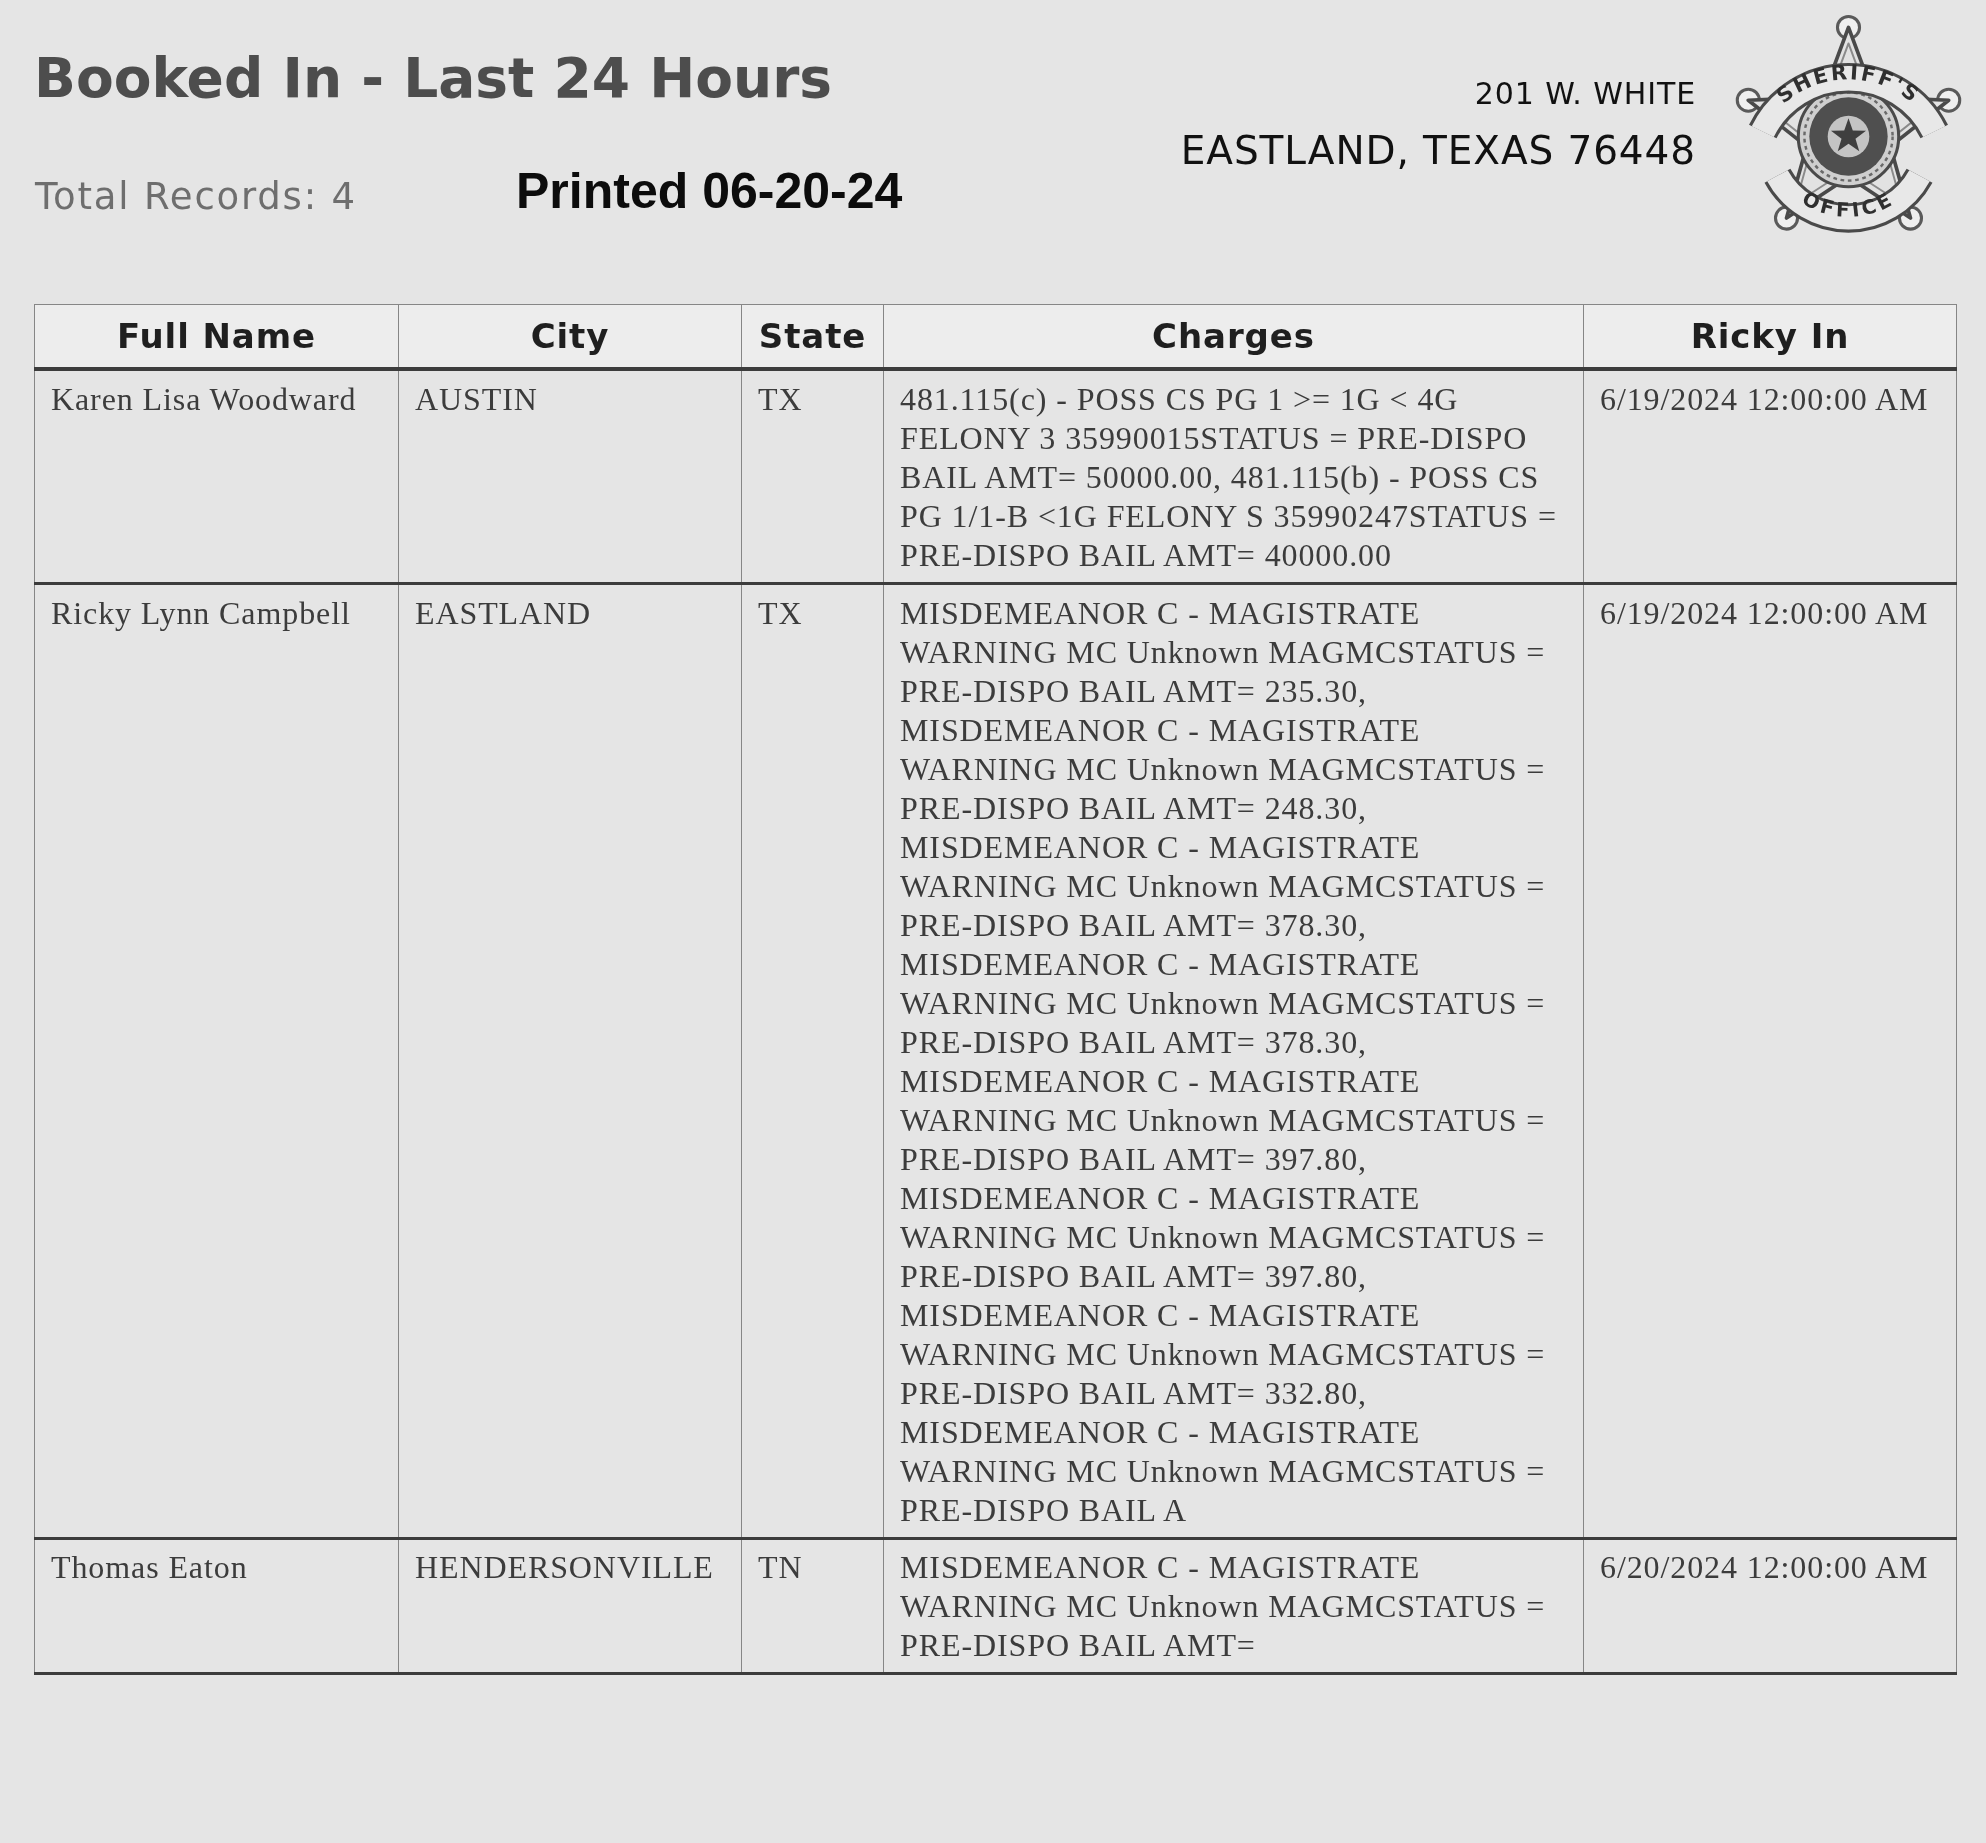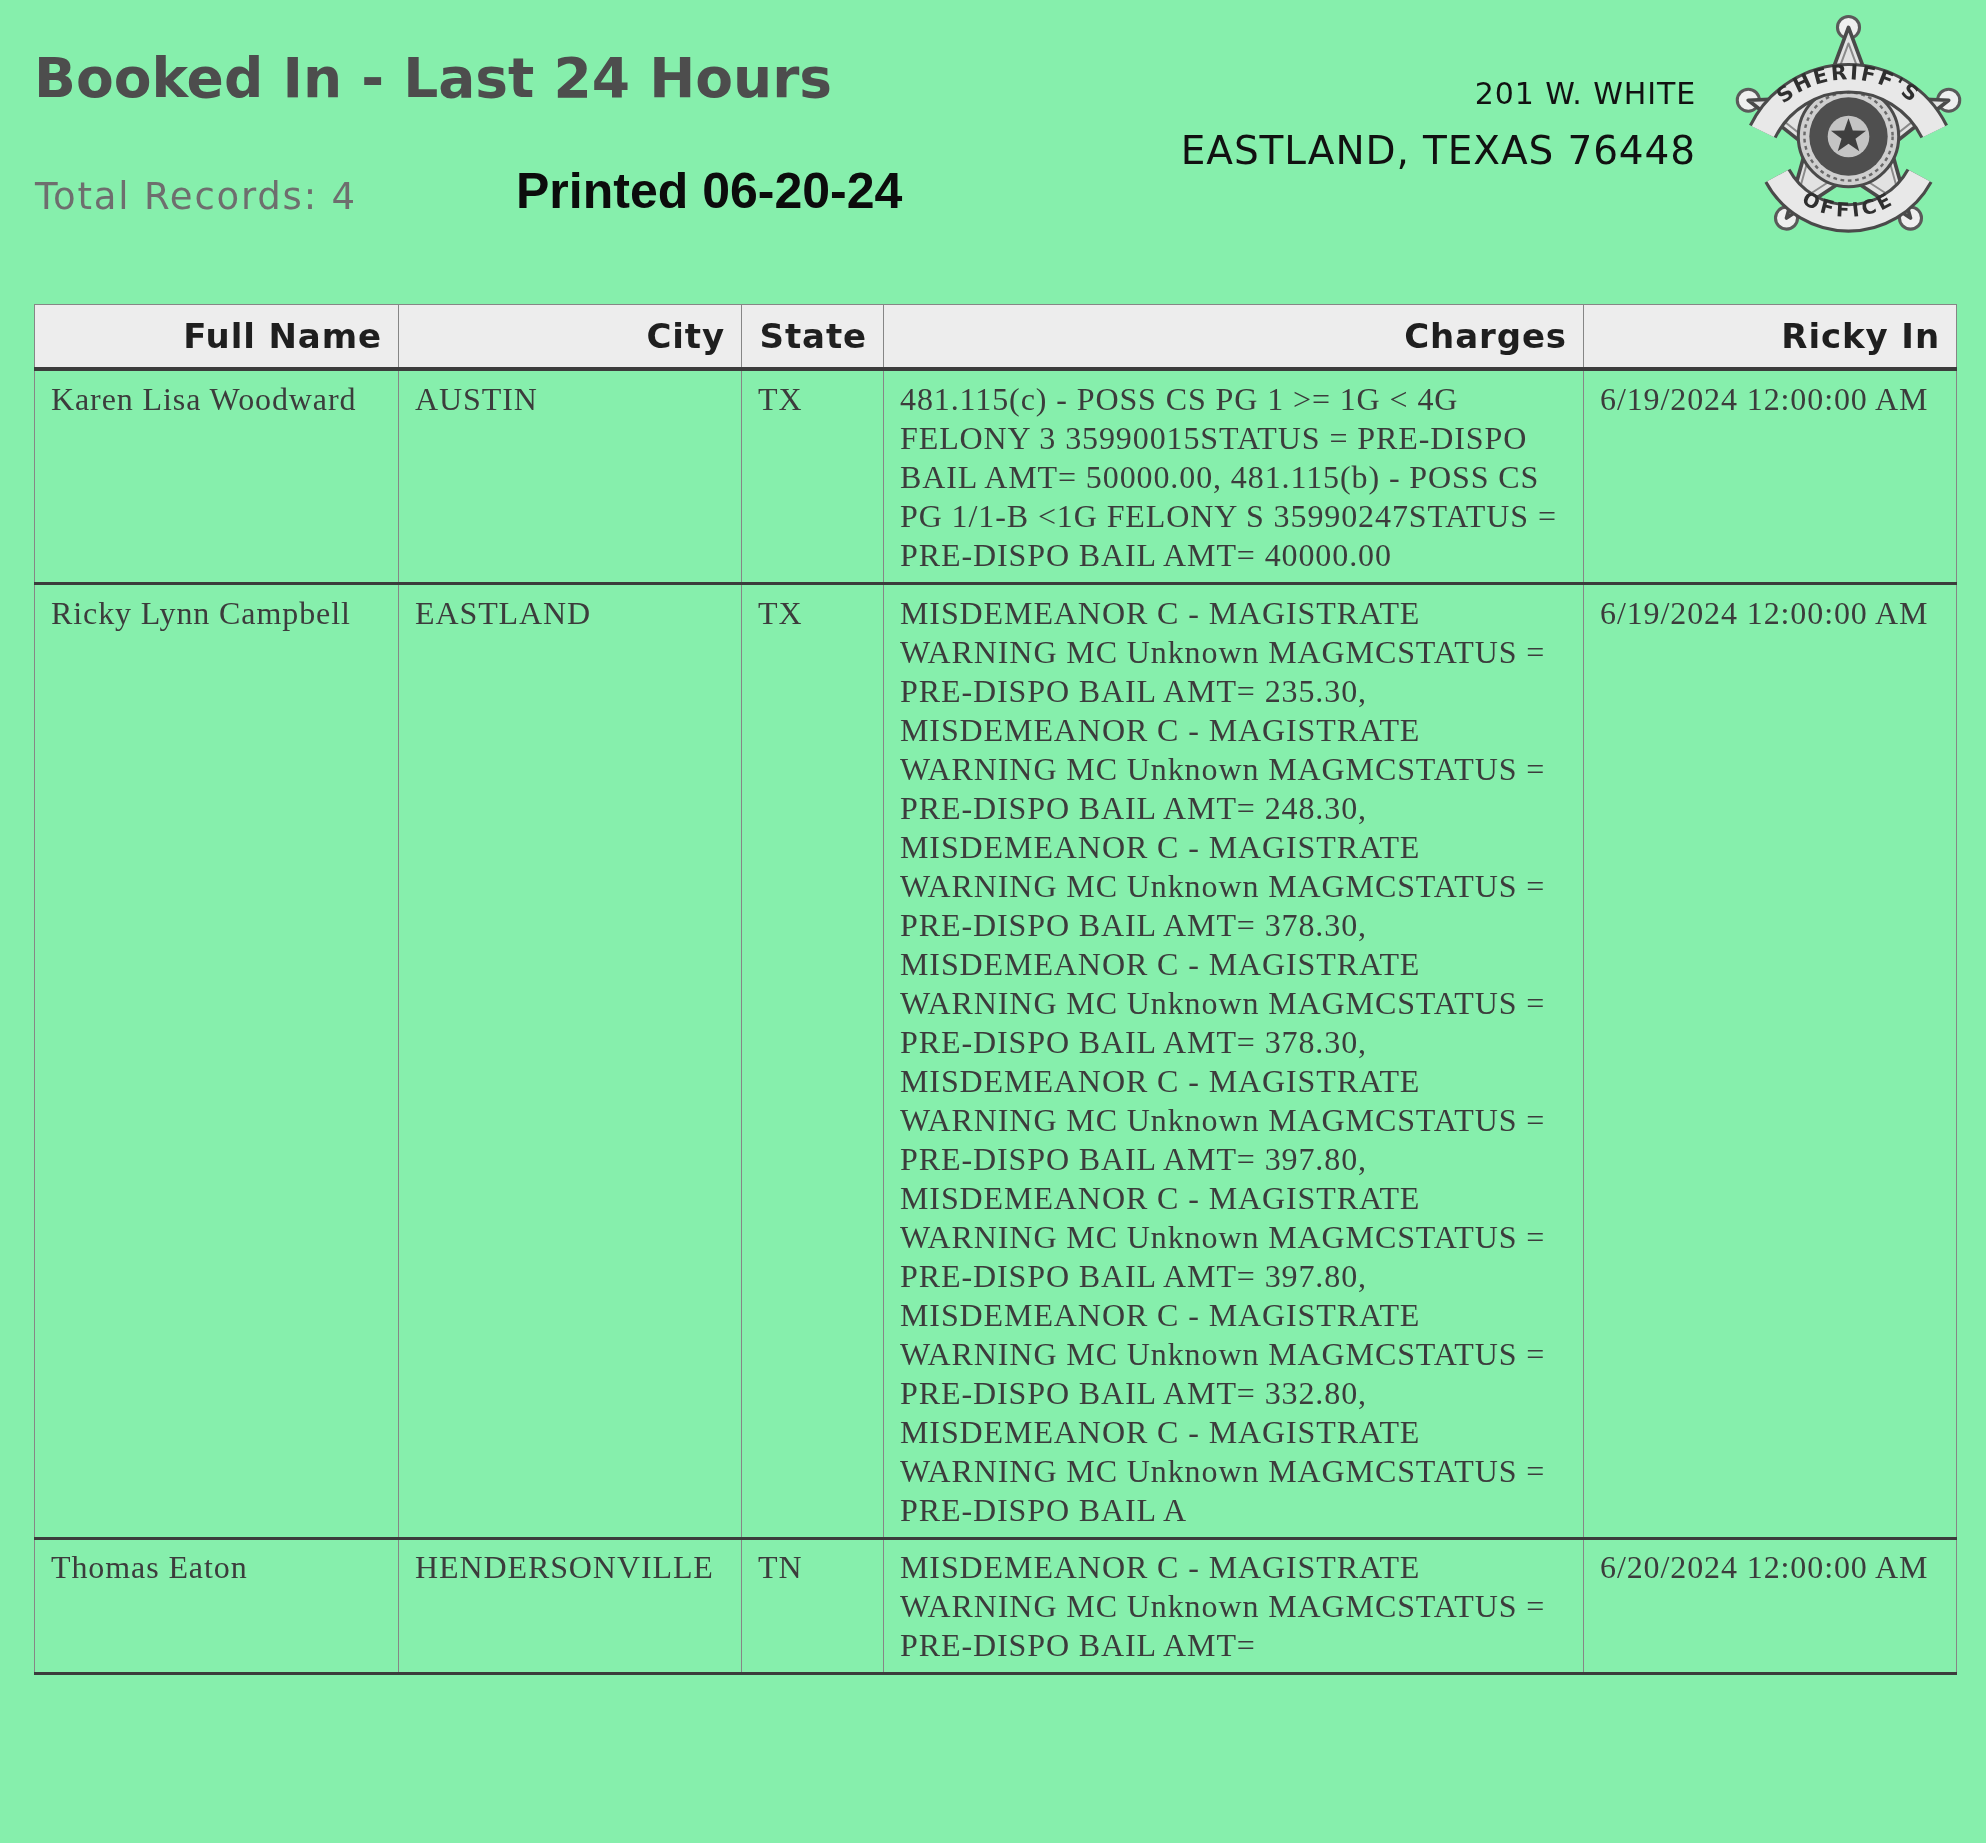--- a/index.html
+++ b/index.html
@@ -1,21 +1,21 @@
 <!DOCTYPE html>
 <html style="font-size:14px"><head>
 <meta charset="utf-8">
 <style>
   * { margin:0; padding:0; box-sizing:border-box; }
   html,body { background:#fff; }
   .page {
     position:relative;
     width:1987px;
     height:1844px;
-    background:#86efac;
+    background:#e5e5e5;
     font-family:"DejaVu Sans", sans-serif;
     overflow:hidden;
   }
   .page-title {
     position:absolute; left:34px; top:46px;
     font-size:55px; font-weight:bold; color:#4d4d4d;
     font-family:"DejaVu Sans", sans-serif;
   }
   .total-records {
     position:absolute; left:35px; top:175px;
@@ -44,21 +44,21 @@
     border-collapse:collapse;
     table-layout:fixed;
   }
   table.booking th {
     background:#ededed;
     border-left:1.8px solid #868686;
     border-right:1.8px solid #868686;
     border-top:1.8px solid #868686;
     border-bottom:4.4px solid #3c3c3c;
     font-size:34px; font-weight:bold; color:#1f1f1f;
-    text-align:right; letter-spacing:0.9px;
+    text-align:center; letter-spacing:0.9px;
     padding:12.4px 16px 10.6px 16px;
     line-height:39px;
   }
   table.booking td {
     border-left:1.8px solid #868686;
     border-right:1.8px solid #868686;
     border-bottom:3.5px solid #3c3c3c;
     font-size:32px; color:#3c3c3c;
     letter-spacing:0.9px;
     vertical-align:top;

